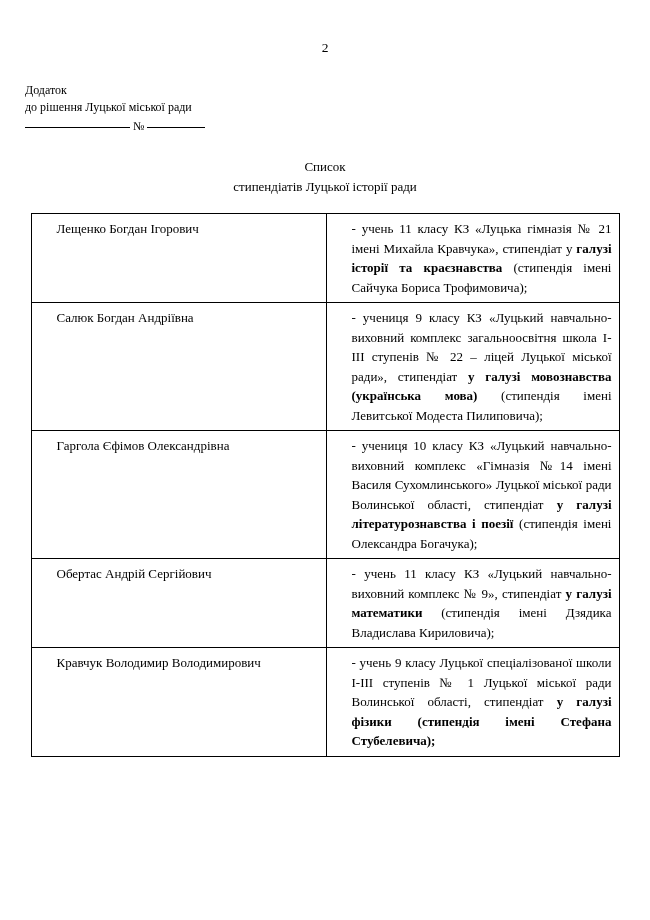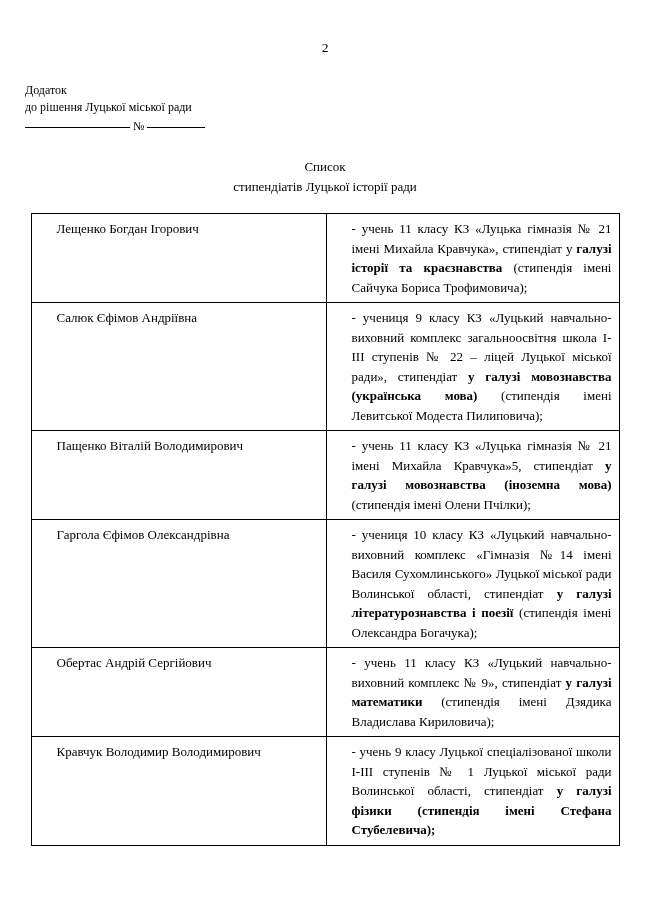--- a/index.html
+++ b/index.html
@@ -108,29 +108,23 @@
 
   <table class="list">
     <tbody>
         <tr>
           <td class="name">Лещенко Богдан Ігорович</td>
           <td class="desc">
             <div class="j"><span>- учень 11 класу КЗ «Луцька гімназія № 21 імені Михайла Кравчука», стипендіат у </span><b>галузі історії та краєзнавства</b><span> (стипендія імені Сайчука Бориса Трофимовича);</span></div>
           </td>
         </tr>
         <tr>
-          <td class="name">Салюк Єфімов Андріївна</td>
+          <td class="name">Салюк Богдан Андріївна</td>
           <td class="desc">
             <div class="j"><span>- учениця 9 класу КЗ «Луцький навчально-виховний комплекс загальноосвітня школа I-III ступенів № 22 – ліцей Луцької міської ради», стипендіат </span><b>у галузі мовознавства (українська мова)</b><span> (стипендія імені Левитської Модеста Пилиповича);</span></div>
-          </td>
-        </tr>
-        <tr>
-          <td class="name">Пащенко Віталій  Володимирович</td>
-          <td class="desc">
-            <div class="j"><span>- учень 11 класу КЗ «Луцька гімназія № 21 імені Михайла Кравчука»5, стипендіат </span><b>у галузі мовознавства (іноземна мова)</b><span> (стипендія імені Олени Пчілки);</span></div>
           </td>
         </tr>
         <tr>
           <td class="name">Гаргола Єфімов Олександрівна</td>
           <td class="desc">
             <div class="j"><span>- учениця 10 класу КЗ «Луцький навчально-виховний комплекс «Гімназія  №14  імені  Василя Сухомлинського»  Луцької  міської ради Волинської області, стипендіат </span><b>у галузі літературознавства і поезії</b><span> (стипендія імені Олександра Богачука);</span></div>
           </td>
         </tr>
         <tr>
           <td class="name">Обертас Андрій Сергійович</td>

